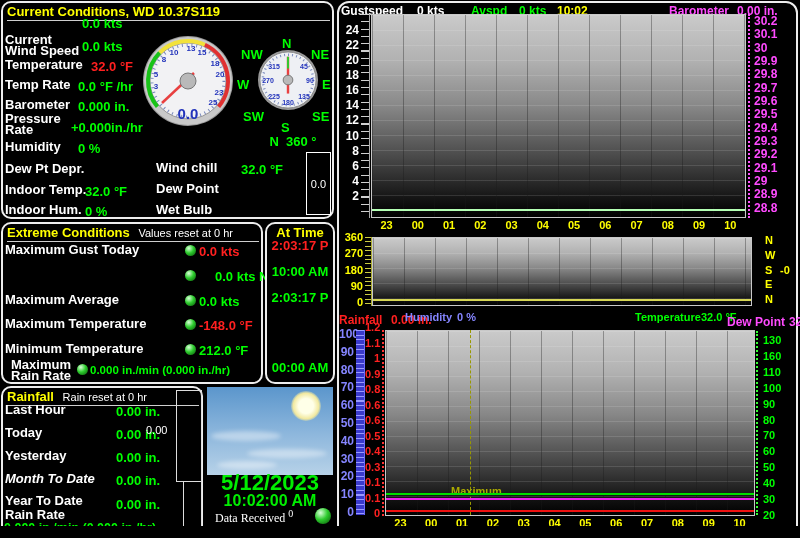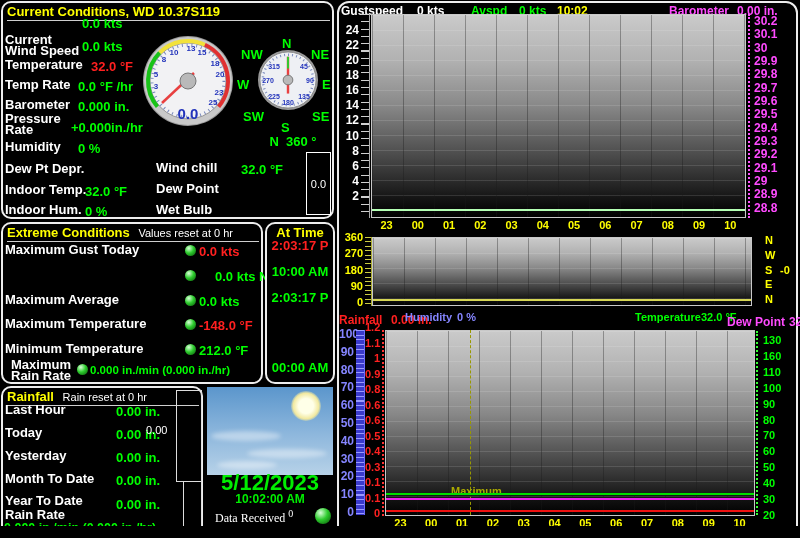--- a/index.html
+++ b/index.html
@@ -184,40 +184,40 @@
     <div class="ptitle">
       <span>Rainfall</span>
       <span class="sub">Rain reset at 0 hr</span>
     </div>
     <span class="lbl" style="left:2px;top:16px;">Last Hour</span>
     <span class="val green" style="left:113px;top:16px;">0.00 in.</span>
     <span class="lbl" style="left:2px;top:39px;">Today</span>
     <span class="val green" style="left:113px;top:39px;">0.00 in.</span>
     <span class="lbl" style="left:2px;top:62px;">Yesterday</span>
     <span class="val green" style="left:113px;top:62px;">0.00 in.</span>
-    <span class="lbl" style="left:2px;top:85px;">Month To Date</span>
+    <span class="lbl" style="left:2px;top:85px;font-style:italic;">Month To Date</span>
     <span class="val green" style="left:113px;top:85px;">0.00 in.</span>
     <span class="lbl" style="left:2px;top:107px;">Year To Date</span>
     <span class="val green" style="left:113px;top:109px;">0.00 in.</span>
     <span class="lbl" style="left:2px;top:121px;">Rain Rate</span>
     <span class="val green" style="left:1px;top:133px;font-size:12.5px;">0.000 in./min (0.000 in./hr)</span>
     <div class="box" style="left:173px;top:2px;width:26px;height:92px;border-color:#ddd;"></div>
     <div class="box" style="left:180px;top:94px;width:19px;height:48px;border-color:#ddd;border-top:none;"></div>
     <span class="val white" style="left:143px;top:36px;font-weight:normal;font-size:11px;">0.00</span>
   </div>
 
   <div style="position:absolute;left:205px;top:386px;width:130px;height:151px;">
     <div id="sky" style="left:2px;top:1px;width:126px;height:88px;">
       <div id="sun"></div>
       <div class="cloud" style="left:4px;top:44px;width:70px;height:10px;"></div>
       <div class="cloud" style="left:40px;top:62px;width:80px;height:9px;"></div>
       <div class="cloud" style="left:10px;top:74px;width:60px;height:8px;"></div>
     </div>
     <div class="bigdate" style="top:84px;font-size:22px;">5/12/2023</div>
-    <div class="bigdate" style="top:106px;font-size:12px;">10:02:00 AM</div>
+    <div class="bigdate" style="top:106px;font-size:16px;">10:02:00 AM</div>
     <div style="position:absolute;left:10px;top:122px;color:#fff;font-family:'Liberation Serif',serif;font-size:12px;">
       <span>Data Received</span>
       <sup>0</sup>
     </div>
     <span class="led" style="left:110px;top:122px;width:16px;height:16px;"></span>
     <div style="position:absolute;left:102px;top:139px;width:32px;text-align:center;color:#fff;font-size:10px;">Alarm</div>
   </div>
 
   <div class="panel" style="left:337px;top:1px;width:461px;height:536px;border-radius:12px;">
 

